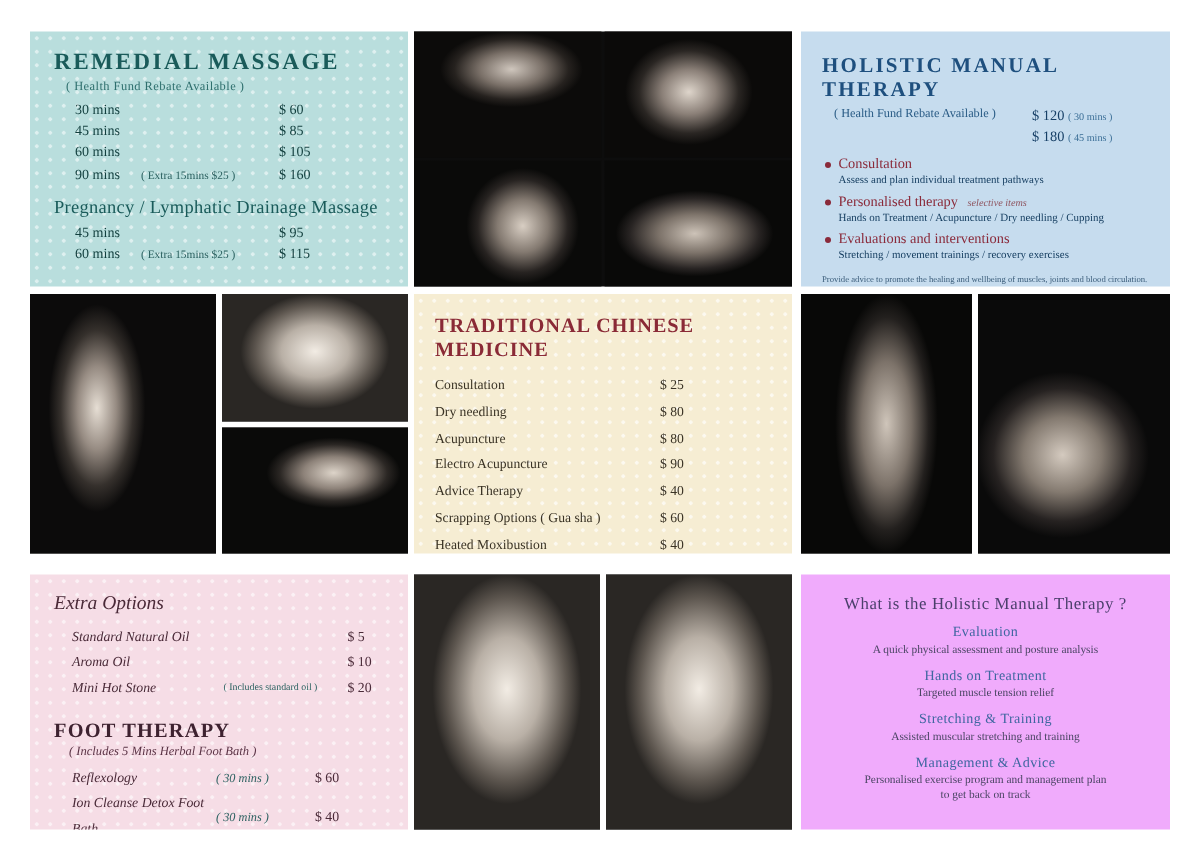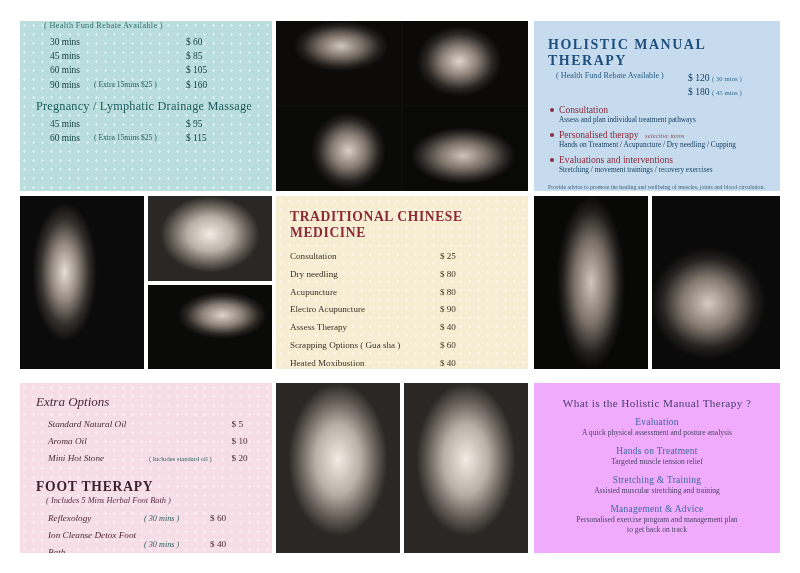--- a/index.html
+++ b/index.html
@@ -285,20 +285,21 @@
   .quad { position: absolute; overflow: hidden; background: #0b0b0b; }
 </style>
 </head>
 <body>
 
 <div class="page">
 
   <div class="panel" id="remedial">
     <div class="dots"></div>
     <div class="pcontent">
+      <div class="title">REMEDIAL  MASSAGE</div>
       <div class="subtitle">( Health Fund Rebate Available )</div>
       <div class="rowlist">
         <div class="row">
           <span class="lbl">30 mins</span>
           <span class="note"></span>
           <span class="val">$ 60</span>
         </div>
         <div class="row">
           <span class="lbl">45 mins</span>
           <span class="note"></span>
@@ -417,21 +418,21 @@
         </div>
         <div class="row">
           <span class="lbl">Acupuncture</span>
           <span class="val">$ 80</span>
         </div>
         <div class="row">
           <span class="lbl">Electro Acupuncture</span>
           <span class="val">$ 90</span>
         </div>
         <div class="row">
-          <span class="lbl">Assess Therapy</span>
+          <span class="lbl">Advice Therapy</span>
           <span class="val">$ 40</span>
         </div>
         <div class="row">
           <span class="lbl">Scrapping Options ( Gua sha )</span>
           <span class="val">$ 60</span>
         </div>
         <div class="row">
           <span class="lbl">Heated Moxibustion</span>
           <span class="val">$ 40</span>
         </div>

